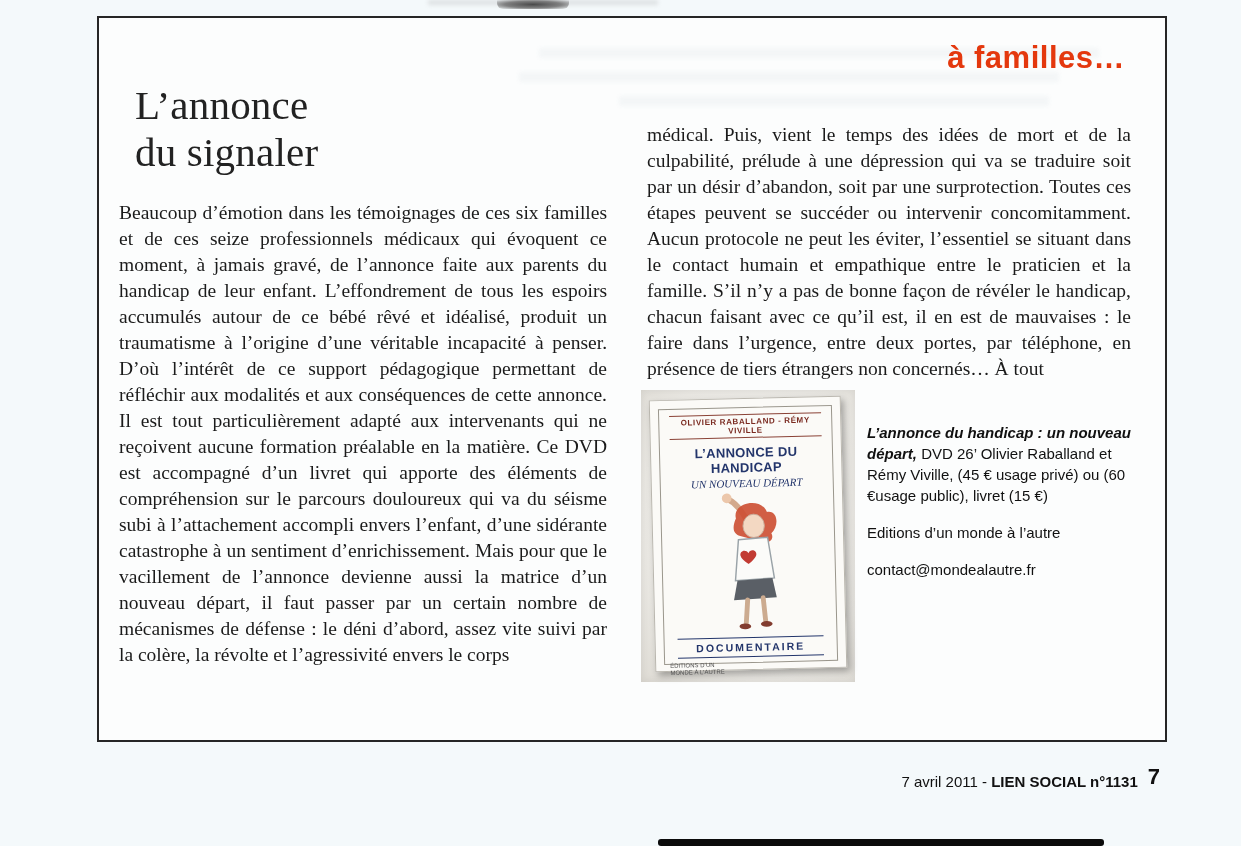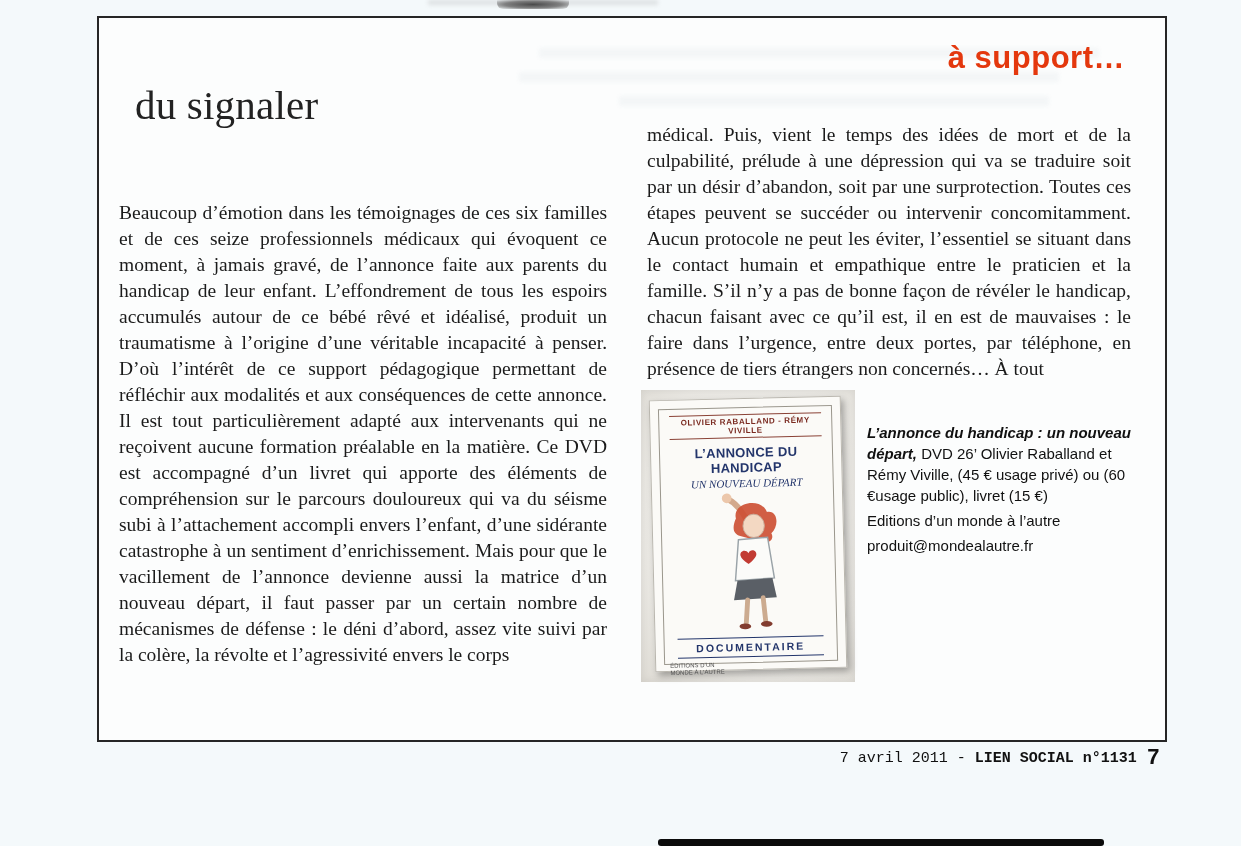--- a/index.html
+++ b/index.html
@@ -107,49 +107,50 @@
 
   .right-stack { flex:1; margin-left:12px; }
   .wrap-text { }
 
   .caption {
     margin-top:32px;
     font-family:"Liberation Sans","DejaVu Sans",sans-serif;
     font-size:15px; line-height:21px; color:#111;
   }
   .caption-lead { font-weight:bold; font-style:italic; }
-  .caption-publisher, .caption-email { margin-top:4px; }
+  .caption-publisher, .caption-email { margin-top:16px; }
 
   .footer {
-    position:absolute; right:81px; top:746px;
-    display:flex; align-items:center;
-    font-family:Liberation Mono, monospace; color:#111;
+    position:absolute; right:81px; top:764px;
+    display:flex; align-items:flex-end;
+    font-family:Liberation Sans, sans-serif; color:#111;
   }
   .footer-date    { font-size:15px; white-space:pre; }
   .footer-journal { font-size:15px; font-weight:bold; white-space:pre; }
   .footer-page    { font-size:22px; font-weight:bold; margin-left:10px; }
 </style>
 </head>
 <body>
 
 <div class="page">
 
   <div class="artifact-top-faint"></div>
   <div class="artifact-top"></div>
   <div class="artifact-bottom"></div>
 
   <div class="sheet">
 
     <div class="ghost ghost-1"></div>
     <div class="ghost ghost-2"></div>
     <div class="ghost ghost-3"></div>
 
-    <div class="section-label">à support…</div>
+    <div class="section-label">à familles…</div>
 
     <div class="article-title">
+      <div>L’annonce</div>
       <div>du signaler</div>
     </div>
 
     <p class="col-left body-text" lang="fr">Beaucoup d’émotion dans les témoignages de ces six familles et de ces seize professionnels médicaux qui évoquent ce moment, à jamais gravé, de l’annonce faite aux parents du handicap de leur enfant. L’effondrement de tous les espoirs accumulés autour de ce bébé rêvé et idéalisé, produit un traumatisme à l’origine d’une véritable incapacité à penser. D’où l’intérêt de ce support pédagogique permettant de réfléchir aux modalités et aux conséquences de cette annonce. Il est tout particulièrement adapté aux intervenants qui ne reçoivent aucune formation préalable en la matière. Ce DVD est accompagné d’un livret qui apporte des éléments de compréhension sur le parcours douloureux qui va du séisme subi à l’attachement accompli envers l’enfant, d’une sidérante catastrophe à un sentiment d’enrichissement. Mais pour que le vacillement de l’annonce devienne aussi la matrice d’un nouveau départ, il faut passer par un certain nombre de mécanismes de défense : le déni d’abord, assez vite suivi par la colère, la révolte et l’agressivité envers le corps</p>
 
     <div class="col-right">
       <p class="body-text" lang="fr">médical. Puis, vient le temps des idées de mort et de la culpabilité, prélude à une dépression qui va se traduire soit par un désir d’abandon, soit par une surprotection. Toutes ces étapes peuvent se succéder ou intervenir concomitamment. Aucun protocole ne peut les éviter, l’essentiel se situant dans le contact humain et empathique entre le praticien et la famille. S’il n’y a pas de bonne façon de révéler le handicap, chacun faisant avec ce qu’il est, il en est de mauvaises : le faire dans l’urgence, entre deux portes, par téléphone, en présence de tiers étrangers non concernés… À tout</p>
 
       <div class="media-row">
 
@@ -177,21 +178,21 @@
               <div class="case-pub">Éditions d’un monde à l’autre</div>
             </div>
           </div>
         </div>
 
         <div class="right-stack">
 
           <div class="caption">
             <p><span class="caption-lead">L’annonce du handicap : un nouveau départ,</span><span> DVD 26’ Olivier Raballand et Rémy Viville, (45 € usage privé) ou (60 €usage public), livret (15 €)</span></p>
             <div class="caption-publisher">Editions d’un monde à l’autre</div>
-            <div class="caption-email">produit@mondealautre.fr</div>
+            <div class="caption-email">contact@mondealautre.fr</div>
           </div>
         </div>
 
       </div>
     </div>
 
   </div>
 
   <div class="footer">
     <span class="footer-date">7 avril 2011 - </span>

